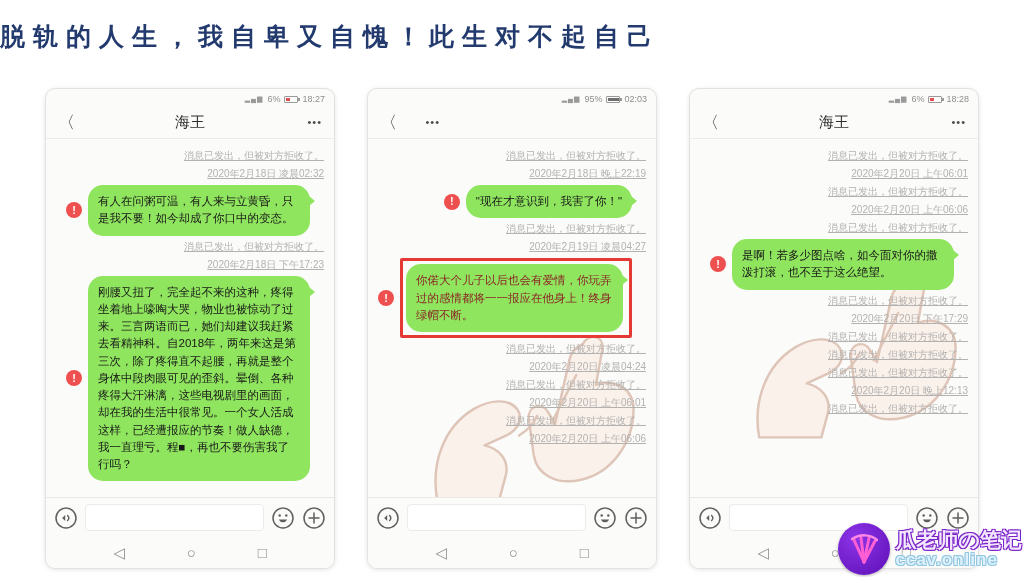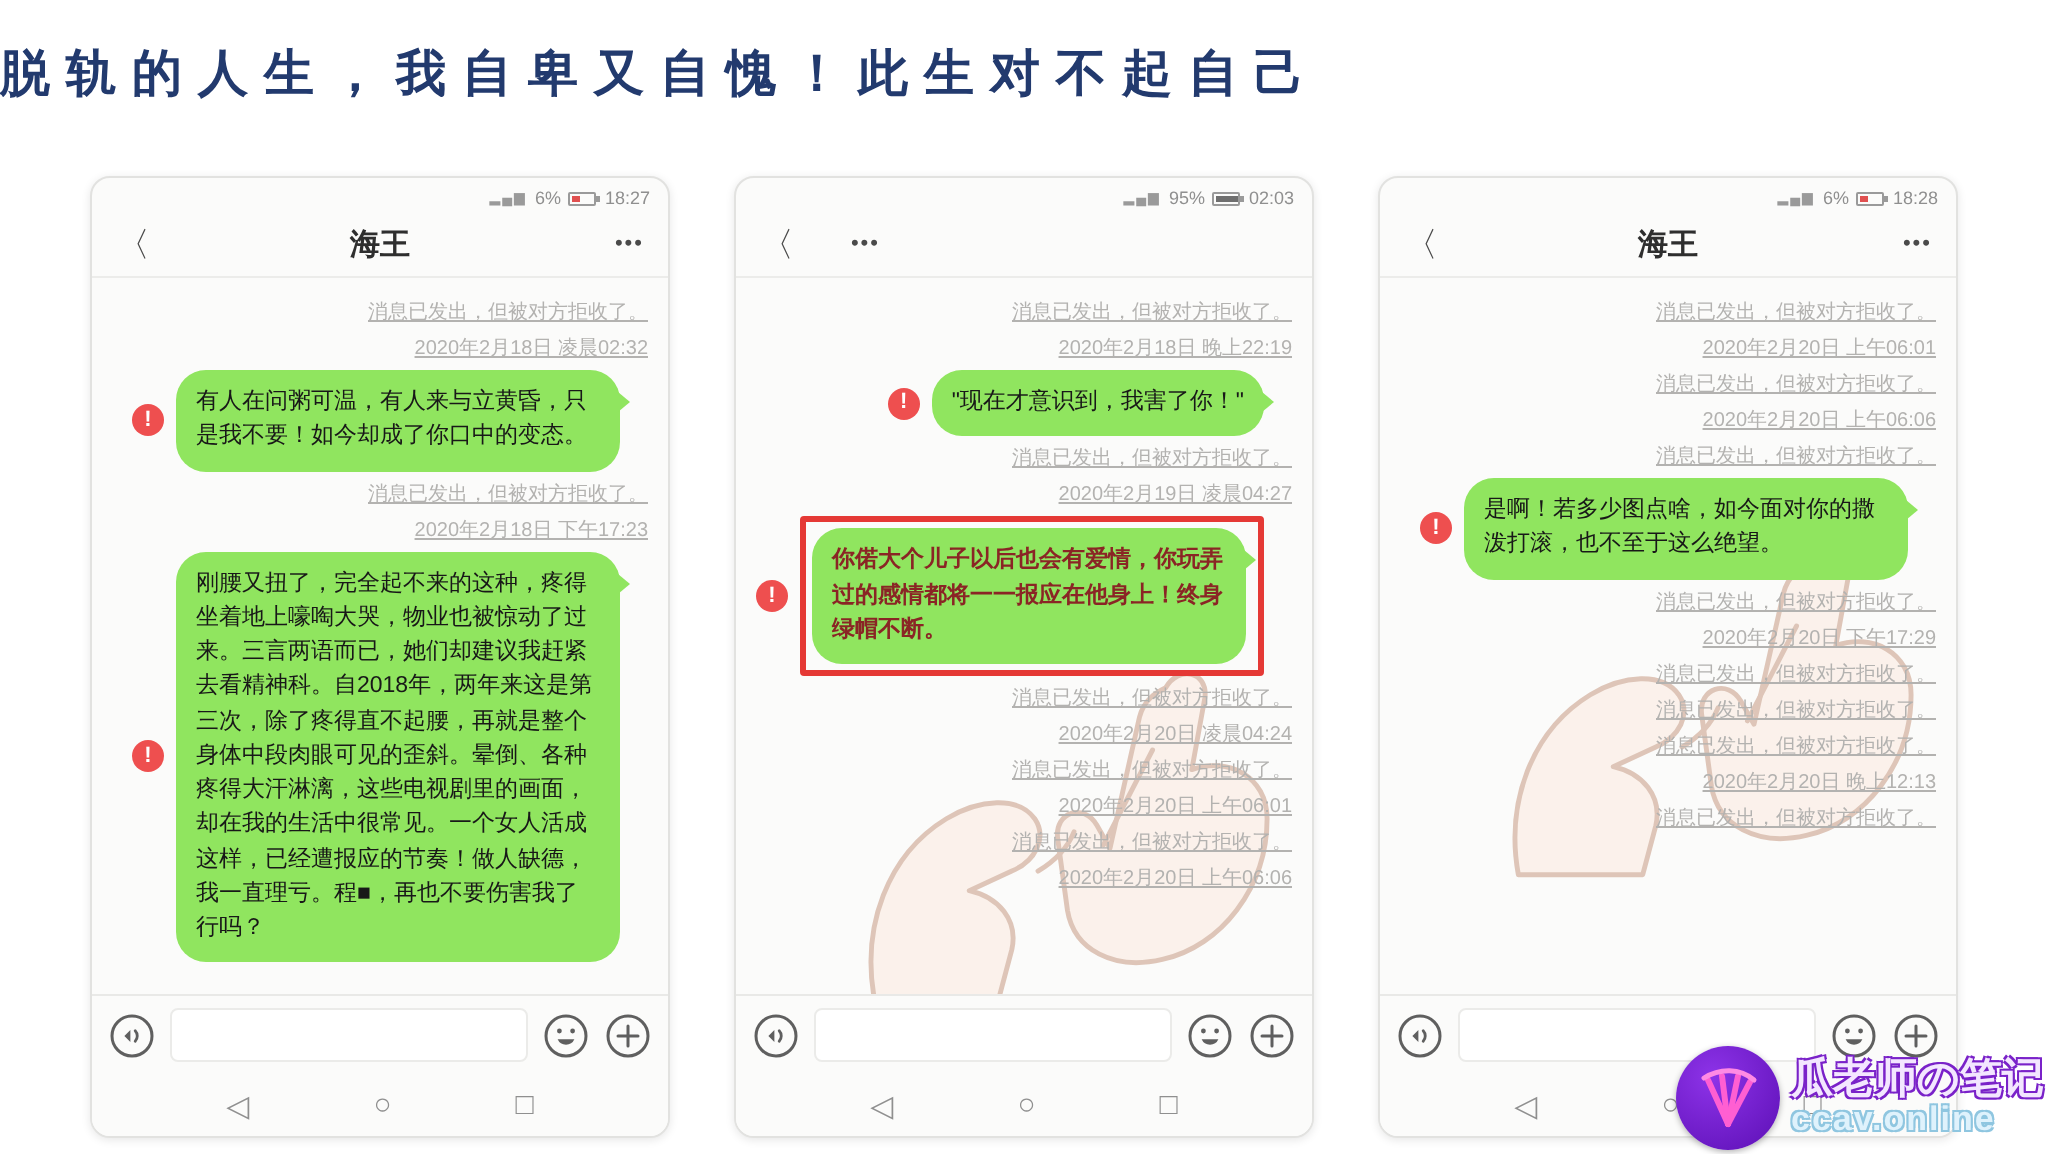--- a/index.html
+++ b/index.html
@@ -32,21 +32,21 @@
   .batt { width:14px; height:7px; border:1px solid #9a9a9a; border-radius:1px;
     position:relative; display:inline-block; }
   .batt::after { content:""; position:absolute; right:-3px; top:1.5px; width:2px; height:3px; background:#9a9a9a; }
   .batt .fill { position:absolute; left:1px; top:1px; bottom:1px; background:#6f6f6f; width:90%; }
   .batt.low .fill { width:28%; background:#e05050; }
   .navbar {
     height:33px; display:flex; align-items:center; padding:0 12px;
     border-bottom:1px solid #ececea; background:#fbfbfa;
   }
   .nav-back { font-size:17px; color:#4a4a4a; width:30px; cursor:default; }
-  .nav-title { flex:1; text-align:center; font-size:15px; font-weight:bold; color:#2e2e2e; }
+  .nav-title { flex:1; text-align:center; font-size:15px; font-weight:normal; color:#2e2e2e; }
   .nav-more { width:30px; text-align:right; font-size:11px; color:#4a4a4a; letter-spacing:1px; }
   .chat { flex:1; position:relative; padding:6px 10px; overflow:hidden; }
   .sys-text, .date-text {
     text-align:right; font-size:10px; color:#b3b2b0; margin:4px 0;
     position:relative; z-index:1;text-decoration:underline;
   }
   .bubble-row {
     display:flex; align-items:center; justify-content:flex-end; gap:6px;
     margin:4px 14px 4px 0; position:relative; z-index:1;
   }
@@ -61,21 +61,21 @@
     max-width:222px; position:relative; text-align:left;
   }
   .bubble::after {
     content:""; position:absolute; right:-5px; top:11px;
     border-top:5px solid transparent; border-bottom:5px solid transparent;
     border-left:6px solid var(--bubble-green,#90e55f);
   }
   .highlight-box {
     border:3px solid var(--highlight-red,#e53935); padding:3px 6px 3px 3px; border-radius:2px;
   }
-  .highlight-box .bubble { font-weight:bold; color:#8a2525; }
+  .highlight-box .bubble { font-weight:normal; color:#8a2525; }
   .hands { position:absolute; pointer-events:none; z-index:0; opacity:.55; }
   .phone .hands { right:4px; bottom:-4px; width:230px; height:180px; }
   .inputbar {
     height:40px; border-top:1px solid #e9e9e7; background:#fbfbfa;
     display:flex; align-items:center; gap:7px; padding:0 8px;
   }
   .icon-btn { width:24px; height:24px; flex:0 0 auto; }
   .msg-input {
     flex:1; height:27px; background:#ffffff; border:1px solid #ebebe9;
     border-radius:4px; outline:none; font-size:12px; padding:0 6px;

